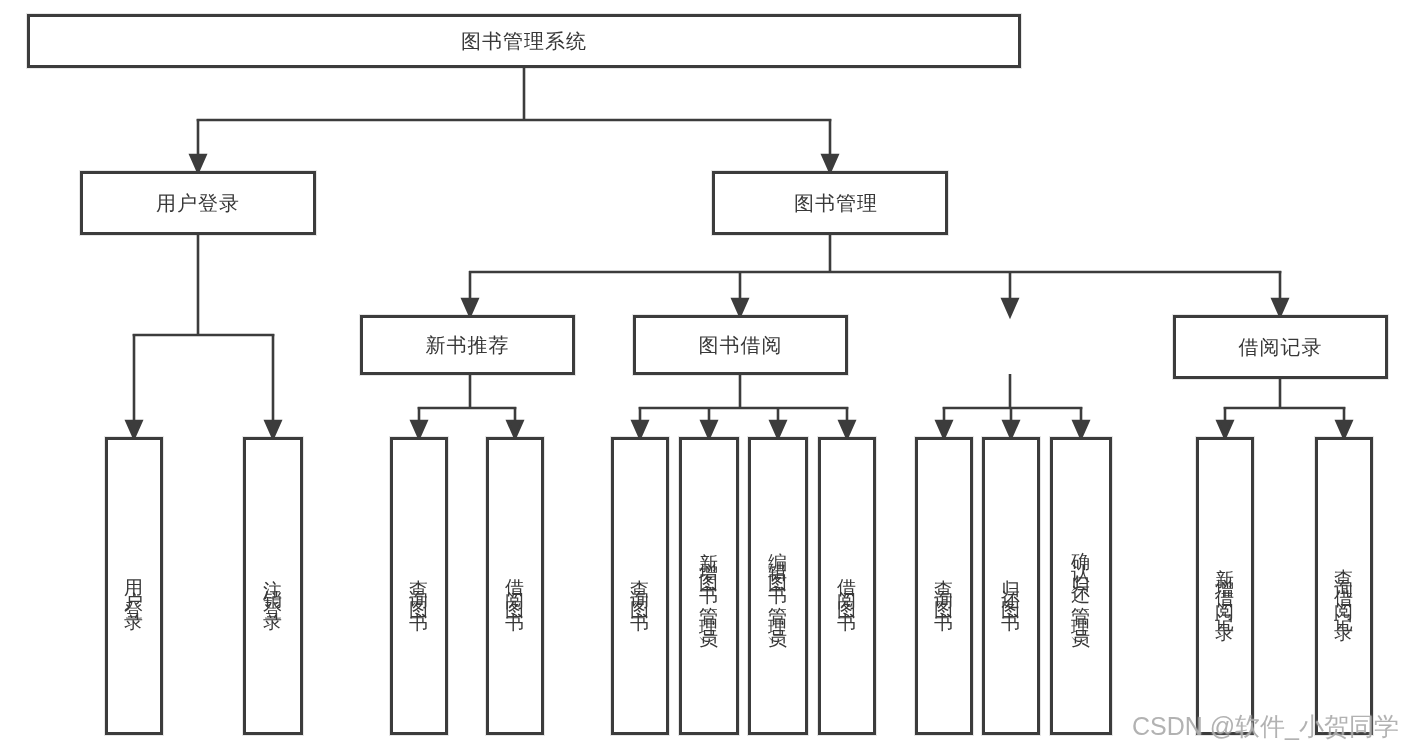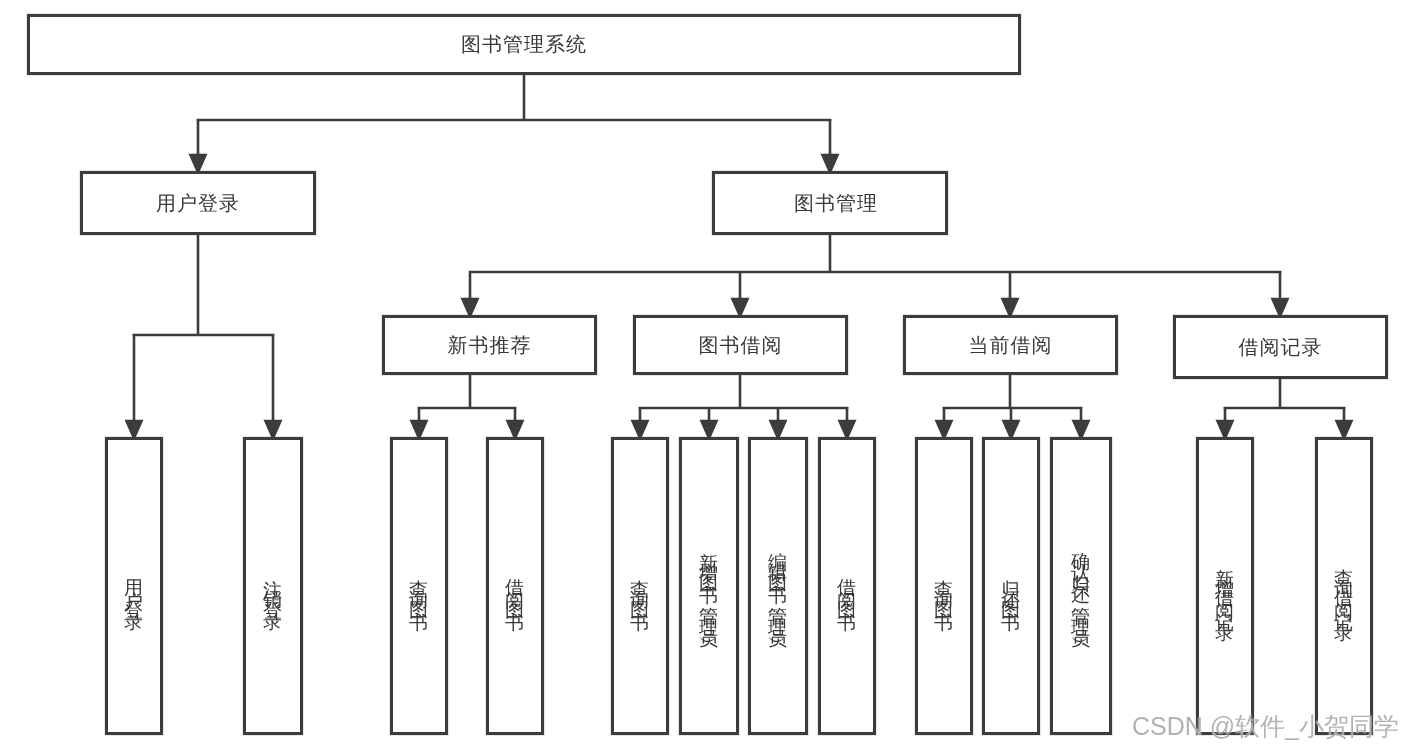--- a/index.html
+++ b/index.html
@@ -137,40 +137,37 @@
         <line x1="1280" y1="374" x2="1280" y2="408"></line>
         <line x1="1223.7" y1="408" x2="1345.3" y2="408"></line>
         <line x1="1225" y1="407" x2="1225" y2="424"></line>
         <polygon points="1217.5,421 1232.5,421 1225,438"></polygon>
         <line x1="1344" y1="407" x2="1344" y2="424"></line>
         <polygon points="1336.5,421 1351.5,421 1344,438"></polygon>
       </g>
     </g>
   </svg>
 
-  <div class="box hbox" style="left:27px; top:14px; width:994px; height:61px;">
+  <div class="box hbox" style="left:27px; top:14px; width:994px; height:54px;">
     <span>图书管理系统</span>
   </div>
 
   <div class="box hbox" style="left:80px; top:171px; width:236px; height:64px;">
     <span>用户登录</span>
   </div>
   <div class="box hbox" style="left:712px; top:171px; width:236px; height:64px;padding-left:12px;">
     <span>图书管理</span>
   </div>
 
-  <div class="box hbox" style="left:382px; top:315px; width:215px; height:60px;">
+  <div class="box hbox" style="left:360px; top:315px; width:215px; height:60px;">
     <span>新书推荐</span>
   </div>
   <div class="box hbox" style="left:633px; top:315px; width:215px; height:60px;">
     <span>图书借阅</span>
   </div>
-  <div class="box hbox" style="left:903px; top:315px; width:215px; height:60px;">
-    <span>当前借阅</span>
-  </div>
   <div class="box hbox" style="left:1173px; top:315px; width:215px; height:64px;">
     <span>借阅记录</span>
   </div>
 
   <div class="box vbox" style="left:105px; top:437px; width:58px; height:298px;">
     <span class="vlabel">用户登录</span>
   </div>
   <div class="box vbox" style="left:243px; top:437px; width:60px; height:298px;">
     <span class="vlabel">注销登录</span>
   </div>

